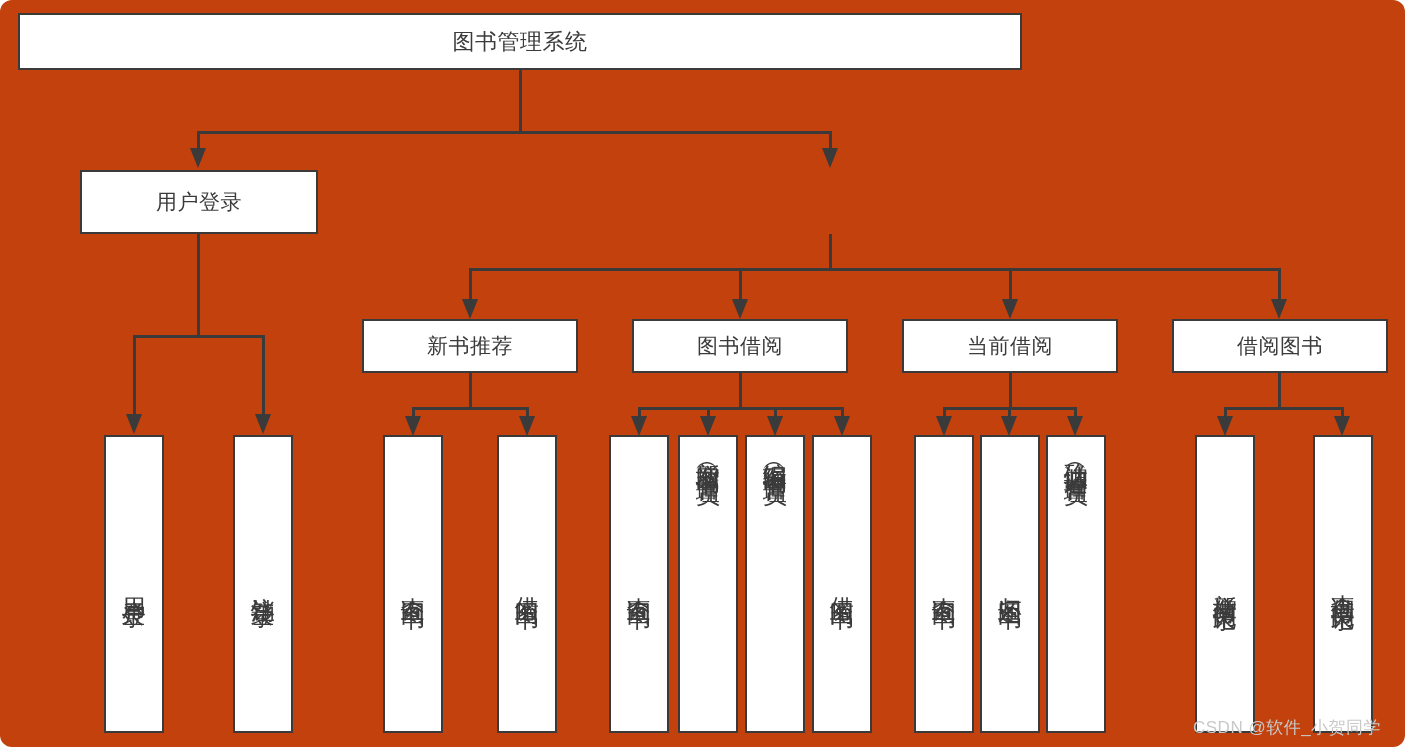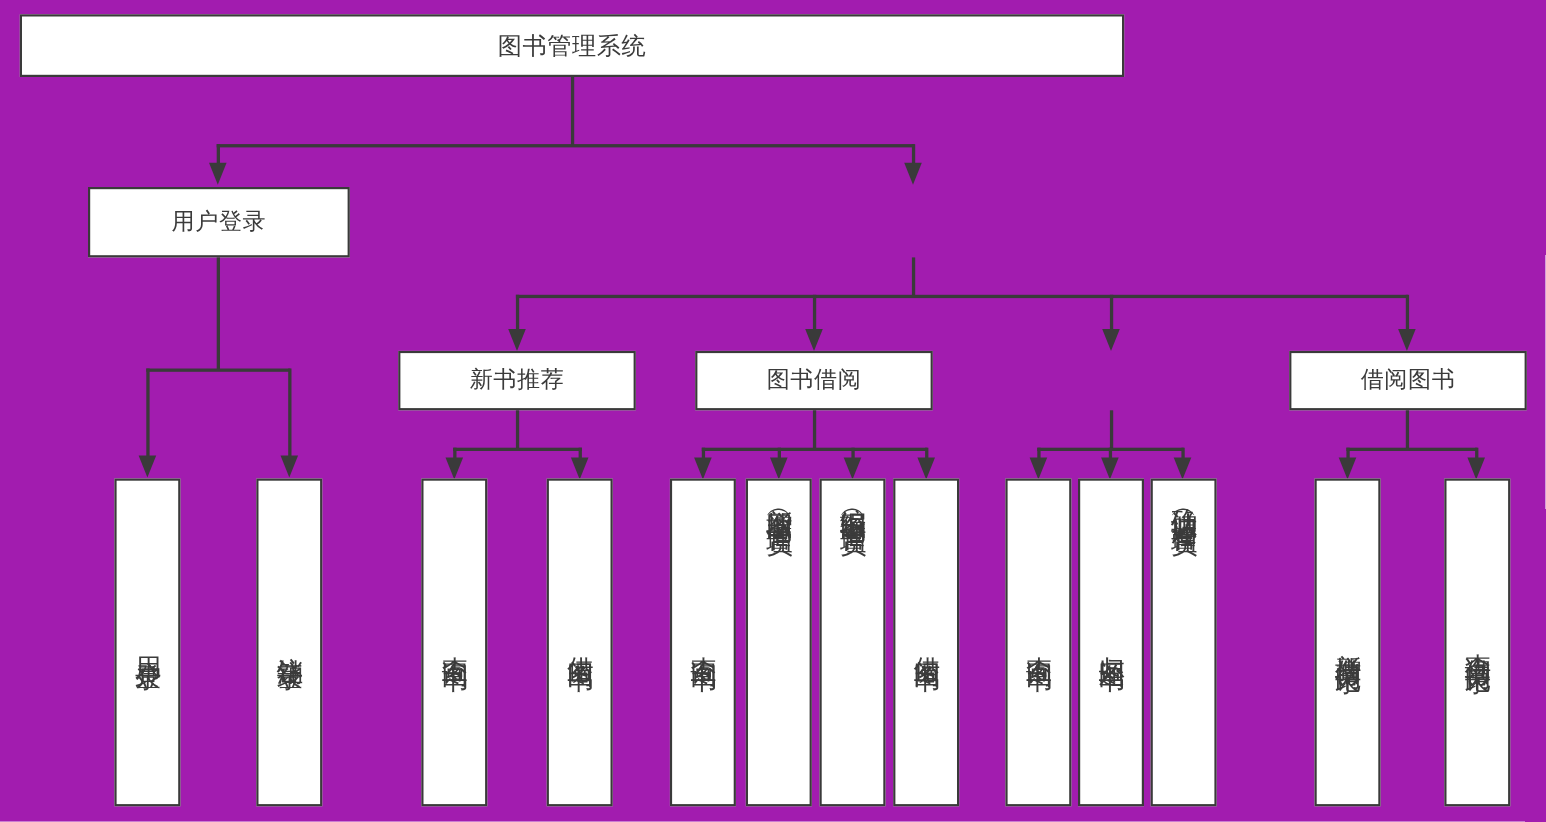--- a/index.html
+++ b/index.html
@@ -4,22 +4,23 @@
 <style>
   html,body{margin:0;padding:0;background:#ffffff;}
   body{
     font-family:"Liberation Sans","DejaVu Sans",sans-serif;
     color:#3b3b3b;
   }
   #canvas{
     position:relative;
     width:1405px;
     height:747px;
-    background:#a21caf;
+    background:#c2410c;
     overflow:hidden;
+    border-radius:12px;
   }
   
   .node{
     position:absolute;
     box-sizing:border-box;
     background:#ffffff;
     border:2.5px solid #3a3a3a;
     display:flex;
     align-items:center;
     justify-content:center;
@@ -116,20 +117,23 @@
   <div class="arrow" style="left:1002px;top:299px;"></div>
   <div class="seg v" style="left:1278px;top:268px;width:2.5px;height:33px;"></div>
   <div class="arrow" style="left:1271px;top:299px;"></div>
 
   <div class="node" style="left:632px;top:319px;width:216px;height:54px;">
     <span class="label">图书借阅</span>
   </div>
   <div class="node" style="left:362px;top:319px;width:216px;height:54px;">
     <span class="label">新书推荐</span>
   </div>
+  <div class="node" style="left:902px;top:319px;width:216px;height:54px;">
+    <span class="label">当前借阅</span>
+  </div>
   <div class="node" style="left:1172px;top:319px;width:216px;height:54px;">
     <span class="label">借阅图书</span>
   </div>
 
   <div class="seg v" style="left:469px;top:373px;width:2.5px;height:36px;"></div>
   <div class="seg h" style="left:412px;top:407px;width:117px;height:2.5px;"></div>
   <div class="seg v" style="left:412px;top:407px;width:2.5px;height:12px;"></div>
   <div class="arrow" style="left:405px;top:416px;"></div>
   <div class="seg v" style="left:526px;top:407px;width:2.5px;height:12px;"></div>
   <div class="arrow" style="left:519px;top:416px;"></div>
@@ -198,14 +202,15 @@
     <span class="vlabel">确认归还（管理员）</span>
   </div>
 
   <div class="leaf align-mid" style="left:1195px;top:435px;width:60px;height:298px;">
     <span class="vlabel">新增借阅记录</span>
   </div>
   <div class="leaf align-mid" style="left:1313px;top:435px;width:60px;height:298px;">
     <span class="vlabel">查询借阅记录</span>
   </div>
 
+  <div id="watermark" style="left:1193px;top:716px;">CSDN @软件_小贺同学</div>
 
 </div>
 
 </body></html>

